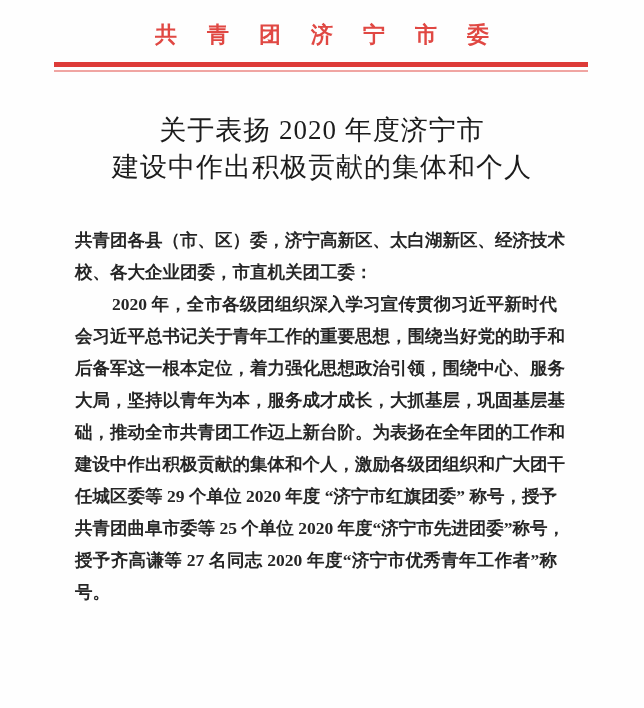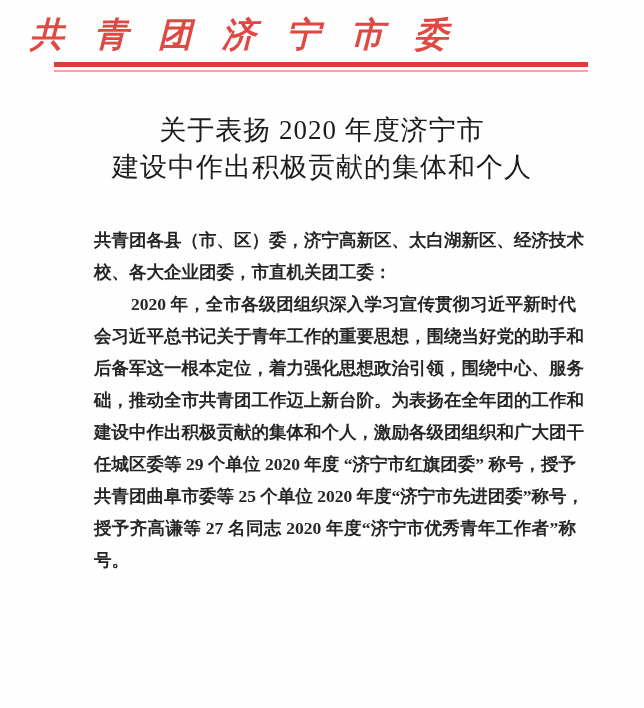--- a/index.html
+++ b/index.html
@@ -18,28 +18,28 @@
     height: 708px;
     background: var(--paper);
     overflow: hidden;
     font-family: "Liberation Serif", "DejaVu Serif", serif;
   }
   .letterhead {
     position: absolute;
     top: 13px;
     left: 0;
     width: 100%;
-    font-size: 34px;
+    text-align: center;
+    font-size: 22px;
     line-height: 44px;
     font-weight: bold;
     color: var(--red);
     letter-spacing: 30px;
     text-indent: 30px;
     white-space: nowrap;
-    font-style: italic;
   }
   .rule-thick {
     position: absolute;
     top: 62px;
     left: 54px;
     width: 534px;
     height: 5px;
     background: var(--rule-red);
   }
   .rule-thin {
@@ -58,21 +58,21 @@
     text-align: center;
     font-weight: normal;
     color: var(--title-black);
     font-size: 27px;
     line-height: 37px;
     letter-spacing: 1px;
   }
   .doc-body {
     position: absolute;
     top: 224px;
-    left: 94px;
+    left: 75px;
     width: 482px;
     color: var(--body-black);
     font-size: 17.5px;
     font-weight: 600;
     line-height: 32px;
   }
   .doc-body .line {
     text-align: justify;
     text-align-last: justify;
     white-space: nowrap;
@@ -97,20 +97,21 @@
     <div>关于表扬 2020 年度济宁市</div>
     <div>建设中作出积极贡献的集体和个人</div>
   </div>
 
   <div class="doc-body">
       <div class="line">共青团各县（市、区）委，济宁高新区、太白湖新区、经济技术</div>
       <div class="line no-just">校、各大企业团委，市直机关团工委：</div>
       <div class="line indent">2020 年，全市各级团组织深入学习宣传贯彻习近平新时代</div>
       <div class="line">会习近平总书记关于青年工作的重要思想，围绕当好党的助手和</div>
       <div class="line">后备军这一根本定位，着力强化思想政治引领，围绕中心、服务</div>
+      <div class="line">大局，坚持以青年为本，服务成才成长，大抓基层，巩固基层基</div>
       <div class="line">础，推动全市共青团工作迈上新台阶。为表扬在全年团的工作和</div>
       <div class="line">建设中作出积极贡献的集体和个人，激励各级团组织和广大团干</div>
       <div class="line">任城区委等 29 个单位 2020 年度 “济宁市红旗团委” 称号，授予</div>
       <div class="line">共青团曲阜市委等 25 个单位 2020 年度“济宁市先进团委”称号，</div>
       <div class="line">授予齐高谦等 27 名同志 2020 年度“济宁市优秀青年工作者”称</div>
       <div class="line no-just">号。</div>
     </div>
 </div>
 
 </body></html>

